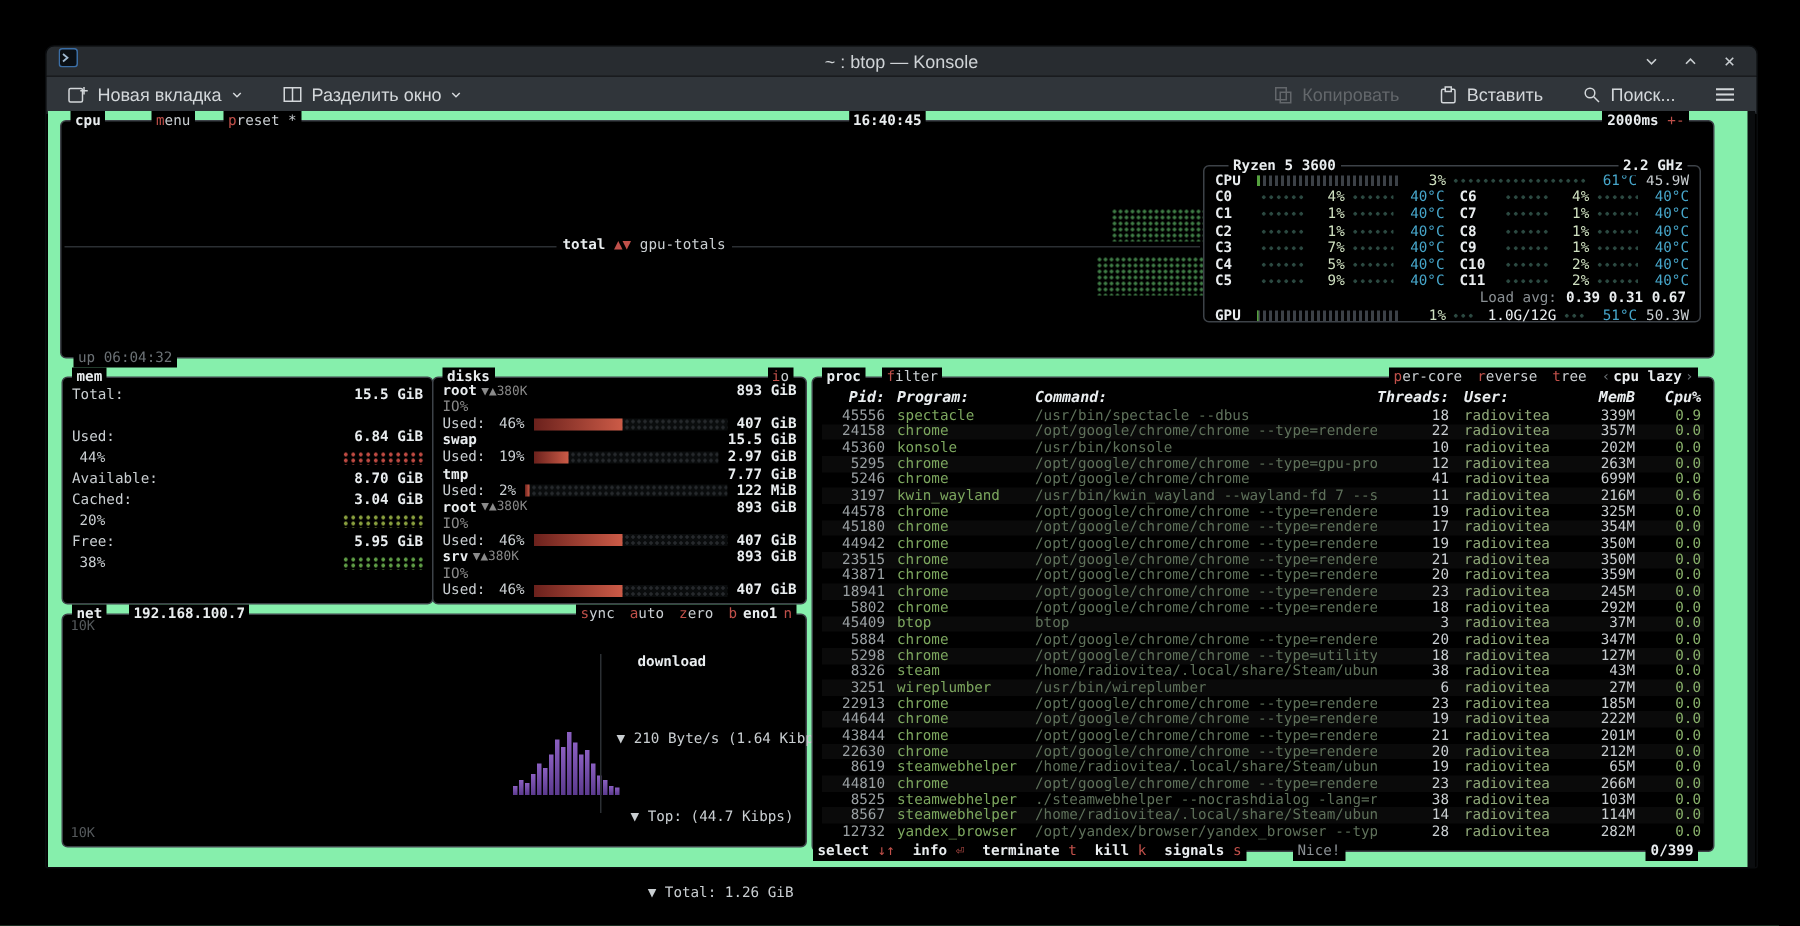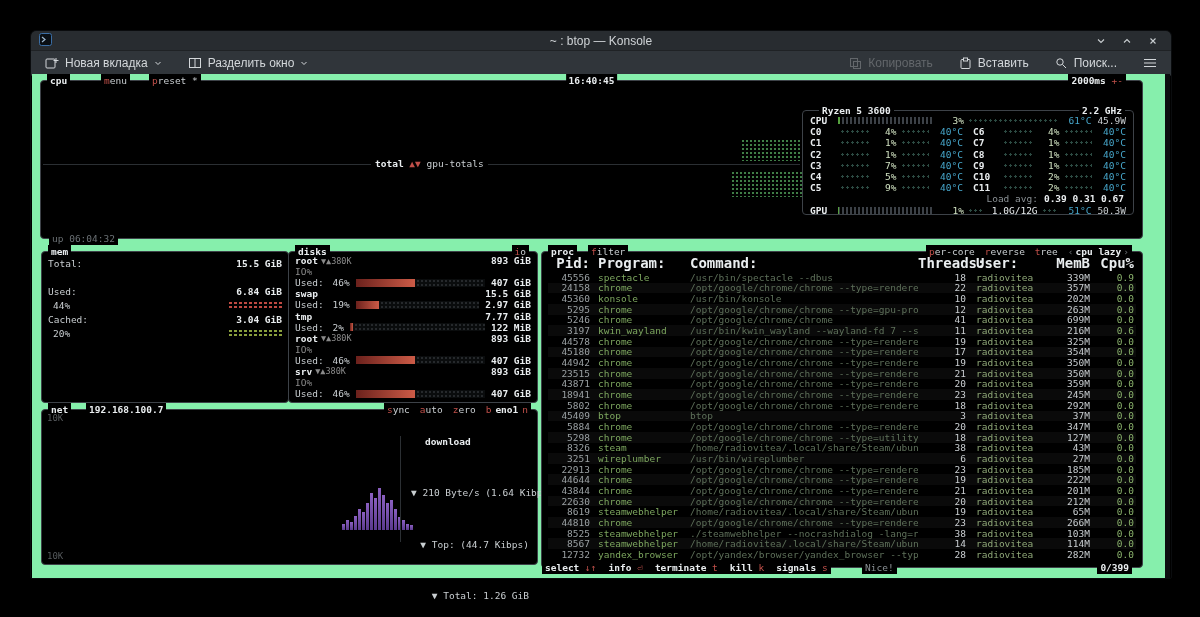--- a/index.html
+++ b/index.html
@@ -85,21 +85,21 @@
   .net-graph{position:absolute;left:300px;top:40px;width:74px;height:80px;display:flex;align-items:flex-end;gap:1px;}
   .nbar{width:3px;background:linear-gradient(180deg,#8a5fc0,#5b3a8e);}
   .net-stats{position:absolute;left:358px;top:26px;right:8px;bottom:22px;border-left:1px solid #2b2f33;padding-left:10px;display:flex;flex-direction:column;gap:40px;}
   .nhead{font-weight:bold;color:#e9edef;font-size:9.5px;line-height:11.3px;padding-left:14px;}
   .nline{text-align:right;font-size:9.5px;line-height:11.3px;color:#c9ced1;white-space:nowrap;}
   .ngap{height:8px;}
   
   .proc-box{left:509px;top:177px;width:600px;height:315px;}
   .proc-opts{display:flex;gap:10px;}
   .sortgrp{display:flex;gap:2px;}
-  .phead{position:absolute;left:6px;right:6px;top:7px;height:12px;display:flex;align-items:flex-end;font-size:14px;}
+  .phead{position:absolute;left:6px;right:6px;top:7px;height:12px;display:flex;align-items:center;font-size:10px;font-style:italic;}
   .phead span{color:#e9edef;font-weight:bold;}
   .prows{position:absolute;left:6px;right:6px;top:20px;height:288px;overflow:hidden;}
   .prow2{height:10.66px;display:flex;align-items:center;font-size:9.5px;}
   .prows > div:nth-of-type(even){background:rgba(255,255,255,0.04);}
   .c-pid{width:42px;text-align:right;color:#9aa0a3;flex:none;}
   .c-prog{width:92px;padding-left:8px;color:#7da75f;flex:none;overflow:hidden;white-space:nowrap;}
   .c-cmd{flex:1;color:#5e705a;overflow:hidden;white-space:nowrap;}
   .c-thr{width:48px;text-align:right;color:#c9ced1;flex:none;}
   .c-user{width:72px;padding-left:10px;color:#8fa878;flex:none;}
   .c-mem{width:42px;text-align:right;color:#c9ced1;flex:none;}
@@ -380,33 +380,47 @@
                 <span class="mlabel">Used:</span>
                 <span class="mval">6.84 GiB</span>
               </div>
               <div class="mline">
                 <span class="mpct">44%</span>
                 <span class="mmeter used"></span>
               </div>
             </div>
 
             <div class="mstat">
+              <div class="mline">
+                <span class="mlabel">Available:</span>
+                <span class="mval">8.70 GiB</span>
+              </div>
             </div>
 
             <div class="mstat">
               <div class="mline">
                 <span class="mlabel">Cached:</span>
                 <span class="mval">3.04 GiB</span>
               </div>
               <div class="mline">
                 <span class="mpct">20%</span>
                 <span class="mmeter cached"></span>
               </div>
             </div>
 
+            <div class="mstat">
+              <div class="mline">
+                <span class="mlabel">Free:</span>
+                <span class="mval">5.95 GiB</span>
+              </div>
+              <div class="mline">
+                <span class="mpct">38%</span>
+                <span class="mmeter free"></span>
+              </div>
+            </div>
           </div>
       </div>
 
       <div class="bbox disks-box">
         <span class="blab ttl" style="left:6px">disks</span>
         <span class="blab hot" style="right:8px">io</span>
         <div class="disks-body">
 
             <div class="dline name">
               <span class="dname">root</span>

